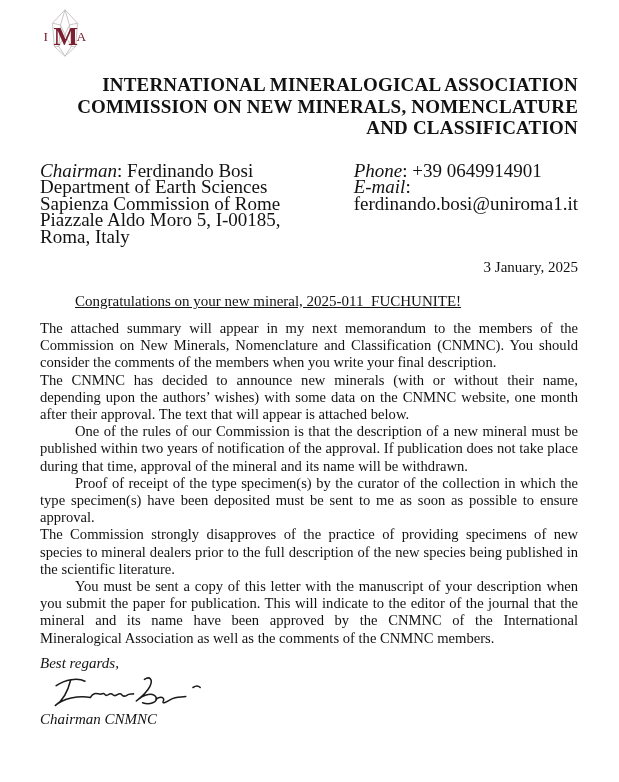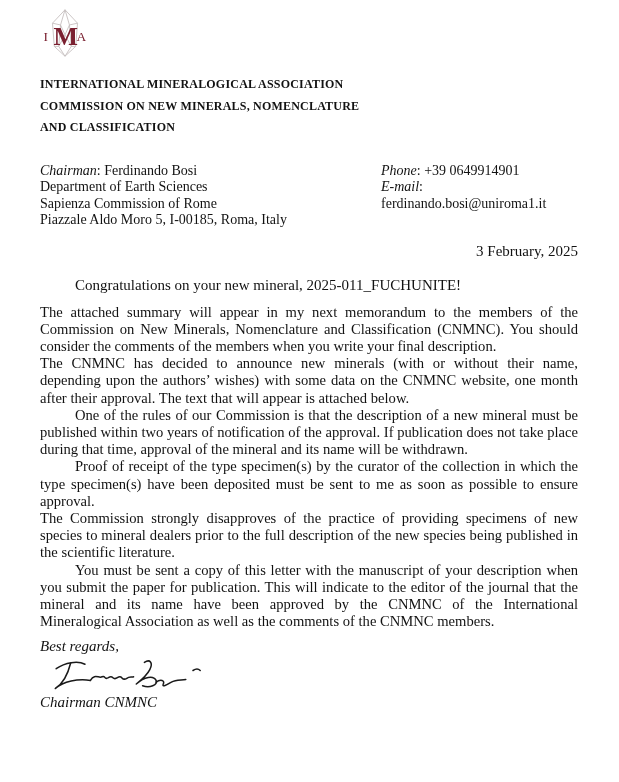--- a/index.html
+++ b/index.html
@@ -8,28 +8,28 @@
     width:619px; height:782px;
     background:#ffffff;
     box-sizing:border-box;
     padding:8px 41px 0 40px;
     overflow:hidden;
     font-family:"Liberation Serif","DejaVu Serif",serif;
     color:#121212;
   }
   .logo-svg { width:58px; height:50px; display:block; margin-left:-4px; }
   .logo-letter { fill:#7a2030; font-family:"Liberation Serif","DejaVu Serif",serif; }
-  .title { text-align:left; font-weight:700; font-size:12px; line-height:21.5px; margin-top:16px; letter-spacing:0.2px; }
-  .contact-row { display:flex; margin-top:24px; font-size:14px; line-height:16.5px; }
+  .title { text-align:right; font-weight:700; font-size:19px; line-height:21.5px; margin-top:16px; letter-spacing:0.2px; }
+  .contact-row { display:flex; margin-top:24px; font-size:19px; line-height:16.5px; }
   .contact-left { width:305px; }
   .contact-right { flex:1;margin-left:36px; }
   .italic { font-style:italic; }
   .date { text-align:right; font-size:15px; line-height:17px; margin-top:14px; }
   .salutation { font-size:15px; line-height:17px; margin-top:16px; }
-  .congrats { font-size:15px; line-height:17px; margin-top:17px; text-indent:35px; }
+  .congrats { font-size:15px; line-height:17px; margin-top:17px; text-indent:35px;text-decoration:underline; }
   .body-text { margin-top:10px; font-size:14.6px; line-height:17.2px; text-align:justify; }
   .body-text p { margin:0; }
   .body-text p.indent { text-indent:35px; }
   .bold { font-weight:400; }
   .closing { font-size:15px; line-height:17px; margin-top:8px;font-style:italic; }
   .sig-svg { display:block; width:185px; height:36px; margin-top:2px; margin-left:2px; }
   .sig-svg path { fill:none; stroke:#1a1a1a; stroke-width:1.7; stroke-linecap:round; stroke-linejoin:round; }
   .role { font-size:15px; line-height:17px; font-style:italic; margin-top:1px; }
 </style>
 </head>
@@ -63,21 +63,21 @@
       <div>Department of Earth Sciences</div>
       <div>Sapienza Commission of Rome</div>
       <div>Piazzale Aldo Moro 5, I-00185, Roma, Italy</div>
     </div>
     <div class="contact-right">
       <div><span class="italic">Phone</span><span>: +39 0649914901</span></div>
       <div><span class="italic">E-mail</span><span>: ferdinando.bosi@uniroma1.it</span></div>
     </div>
   </div>
 
-  <div class="date">3 February, 2025</div>
+  <div class="date">3 January, 2025</div>
 
 
   <div class="congrats">Congratulations on your new mineral, 2025-011_FUCHUNITE!</div>
 
   <div class="body-text">
     <p>The attached summary will appear in my next memorandum to the members of the Commission on New Minerals, Nomenclature and Classification (CNMNC). You should consider the comments of the members when you write your final description.</p>
     <p>The CNMNC has decided to announce new minerals (with or without their name, depending upon the authors’ wishes) with some data on the CNMNC website, one month after their approval. The text that will appear is attached below.</p>
     <p class="indent"><span>One of the rules of our Commission is that the description of a new mineral must be published within </span><span class="bold">two years</span><span> of notification of the approval. If publication does not take place during that time, approval of the mineral and its name will be withdrawn.</span></p>
     <p class="indent"><span>Proof of receipt of the type specimen(s) by the curator of the collection in which the type specimen(s) have been deposited must be sent to me as soon as possible to ensure approval</span><span class="bold">.</span></p>
     <p>The Commission strongly disapproves of the practice of providing specimens of new species to mineral dealers prior to the full description of the new species being published in the scientific literature.</p>

